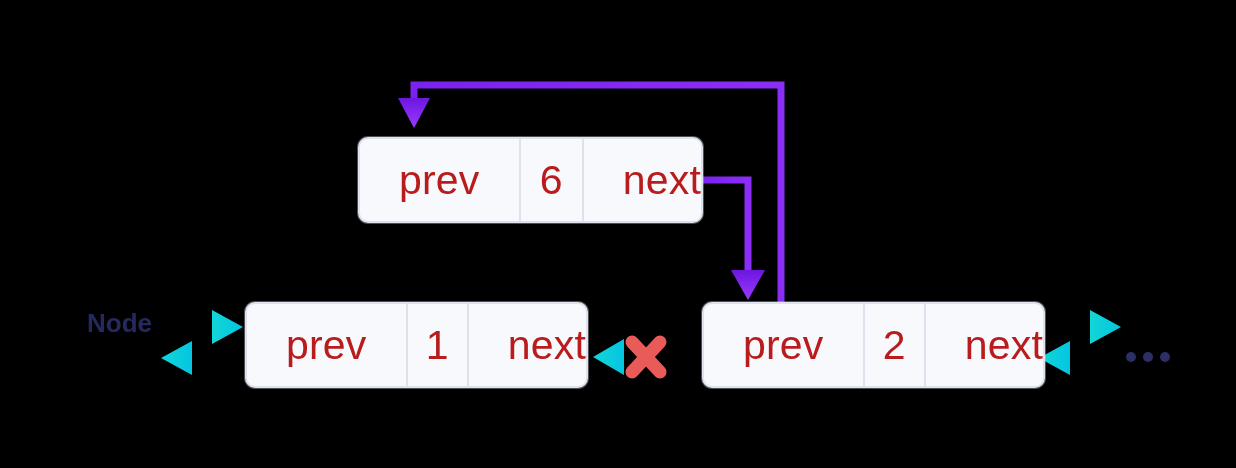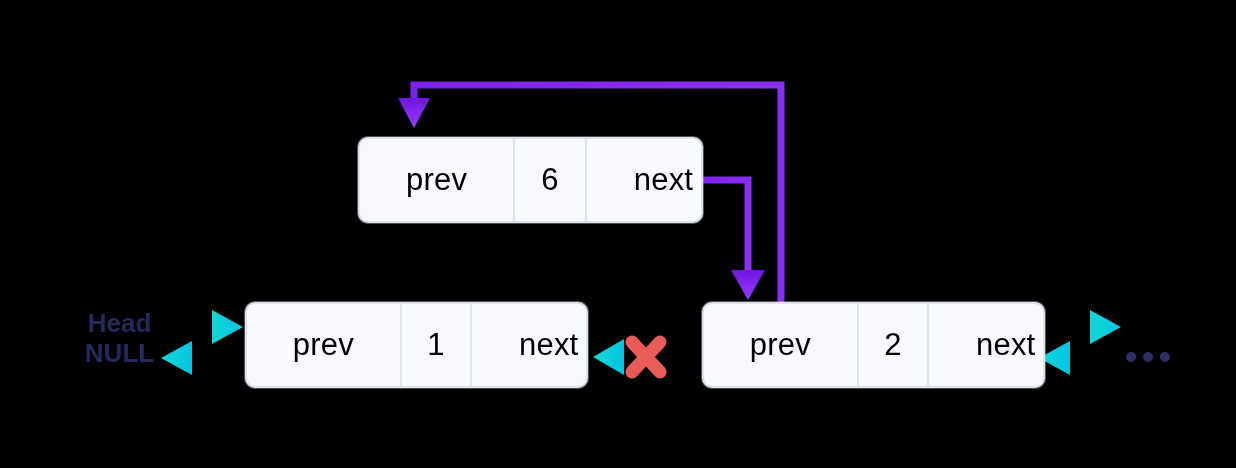--- a/index.html
+++ b/index.html
@@ -4,21 +4,21 @@
 <style>
   html,body{margin:0;padding:0;background:#000;}
   body{width:1236px;height:468px;overflow:hidden;font-family:"Liberation Sans",sans-serif;}
   #stage{position:relative;width:1236px;height:468px;background:#000;}
 
   
   .node{position:absolute;display:flex;background:#f8f9fd;
         border:2px solid #dde2ec;border-radius:10px;box-sizing:border-box;
         box-shadow:0 0 0 1px rgba(221,226,236,.35);}
   .cell{display:flex;align-items:center;justify-content:center;
-        box-sizing:border-box;font-size:31px;color:#000000;
+        box-sizing:border-box;font-size:41px;color:#b91c1c;
         letter-spacing:.2px;margin-left:39px;}
   .cell.mid{border-left:2px solid #dde2ec;border-right:2px solid #dde2ec;}
 
   
   #new-node{left:358px;top:137px;width:345px;height:86px;}
   #node-1  {left:245px;top:302px;width:343px;height:86px;}
   #node-2  {left:702px;top:302px;width:343px;height:86px;}
   .c-prev{width:116px;}
   .c-val {width:111px;}
   .c-next{width:116px;border-radius:30px;}
@@ -111,22 +111,21 @@
     <div class="cell c-next">next</div>
   </div>
 
   <div class="node" id="node-2">
     <div class="cell c-prev">prev</div>
     <div class="cell c-val mid">2</div>
     <div class="cell c-next">next</div>
   </div>
 
   <div class="lbl-head">
-    <span>Head</span>
-    <span>NULL</span>
+    <span>Node</span>
   </div>
 
   <div class="ellipsis">
     <i></i>
     <i></i>
     <i></i>
   </div>
 
 </div>
 

